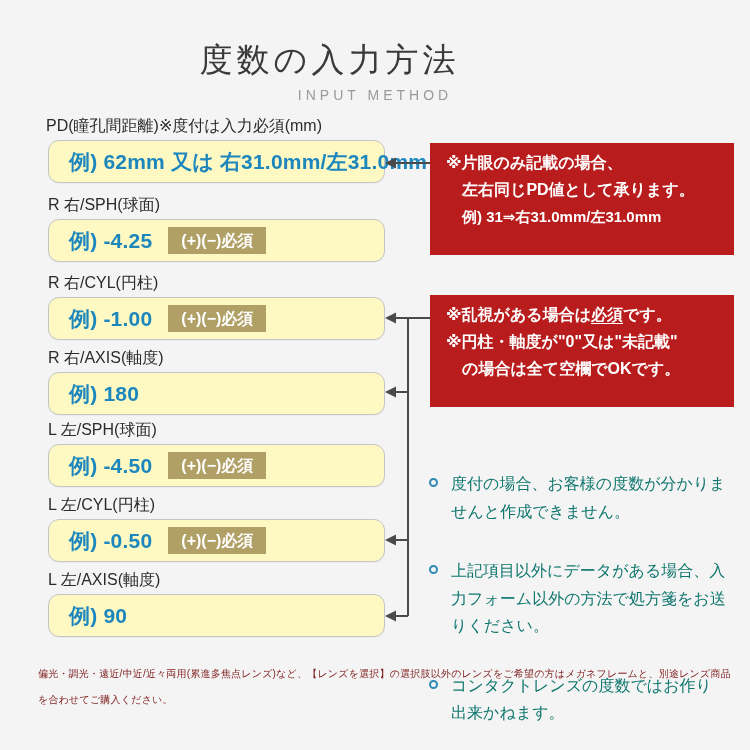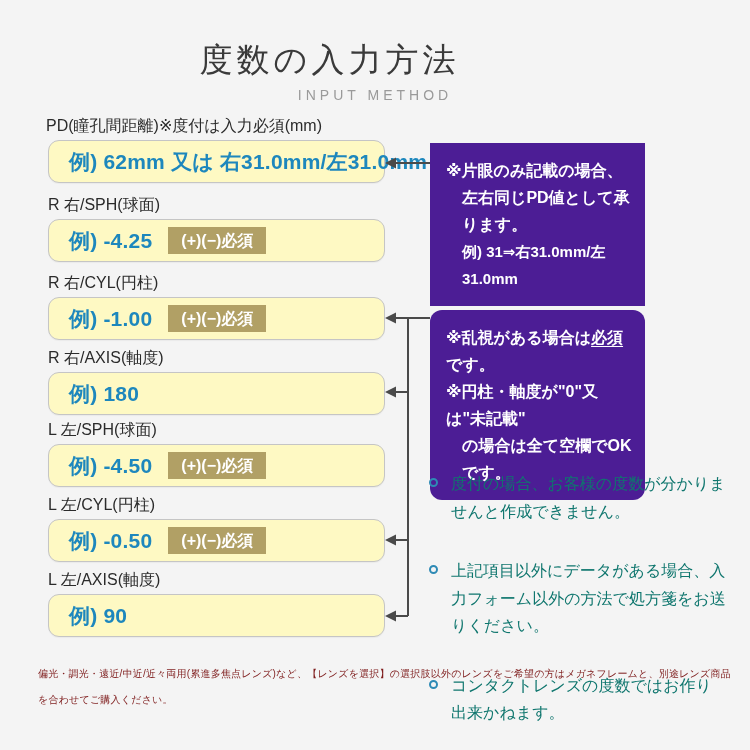--- a/index.html
+++ b/index.html
@@ -33,23 +33,23 @@
   .example-value {
     font-size:21px; font-weight:bold; color:#1d87bd;
     letter-spacing:0.2px; white-space:nowrap;
   }
   .required-badge {
     margin-left:16px; background:#b1a065; color:#ffffff;
     font-size:16px; font-weight:bold; line-height:27px;
     padding:0 13px; white-space:nowrap;
   }
   .callout {
-    position:absolute; left:430px; width:215px;
-    background:#4c1d95; color:#ffffff;
-    padding:14px 10px 14px 16px;
+    position:absolute; left:430px; width:304px;
+    background:#b91c1c; color:#ffffff;
+    padding:6px 10px 14px 16px;
     font-size:16px; font-weight:bold; line-height:27px;
   }
   .callout .indent { padding-left:16px; }
   .callout .small { font-size:15px; }
   .callout u { text-decoration:underline; text-underline-offset:3px; }
   .notes-list { position:absolute; left:427px; top:438px; width:300px; list-style:none; }
   .note-item {
     position:relative; padding-left:24px; margin-bottom:0;
     color:#0f766e; font-size:16px; font-weight:normal; line-height:27.5px;margin-top:32px;
   }
@@ -121,21 +121,21 @@
     <span class="example-value">例) 90</span>
   </div>
 </div>
 
 <div class="callout" style="top:143px; min-height:112px;">
   <div>※片眼のみ記載の場合、</div>
   <div class="indent">左右同じPD値として承ります。</div>
   <div class="indent small">例) 31⇒右31.0mm/左31.0mm</div>
 </div>
 
-<div class="callout" style="top:310px; min-height:112px;border-radius:12px;">
+<div class="callout" style="top:295px; min-height:112px;">
   <div><span>※乱視がある場合は</span><u>必須</u><span>です。</span></div>
   <div>※円柱・軸度が"0"又は"未記載"</div>
   <div class="indent">の場合は全て空欄でOKです。</div>
 </div>
 
 <ul class="notes-list">
   <li class="note-item">
     <span class="bullet-ring"></span>
     <span>度付の場合、お客様の度数が分かりませんと作成できません。</span>
   </li>

